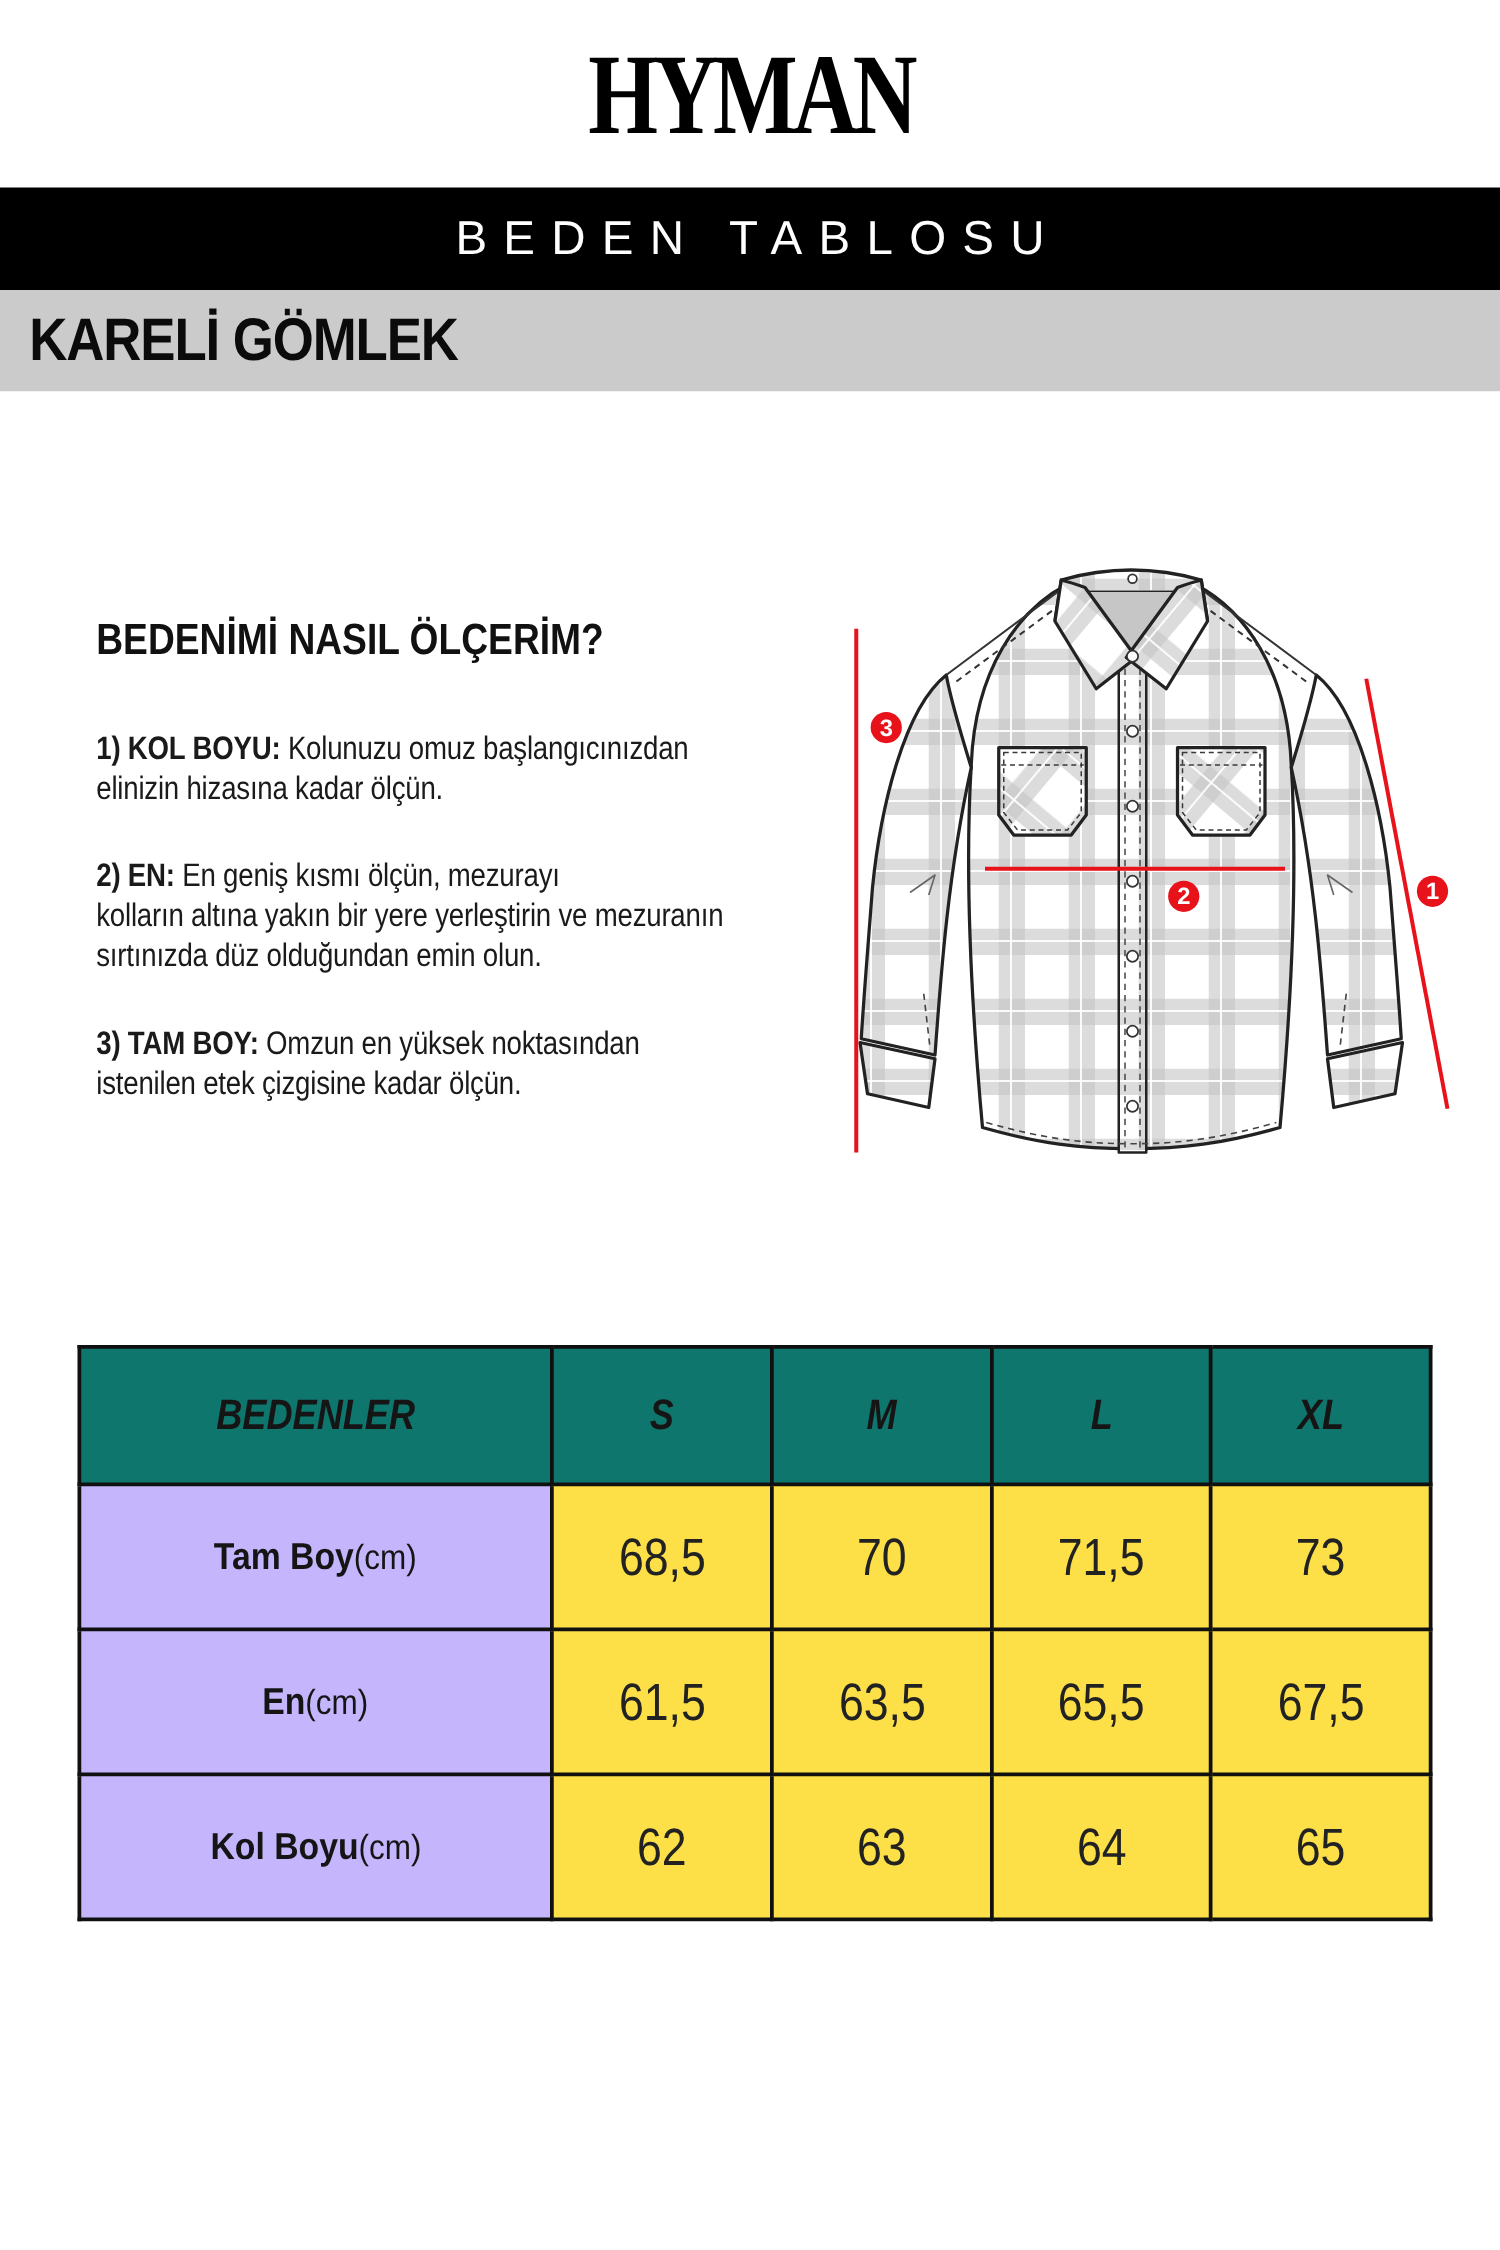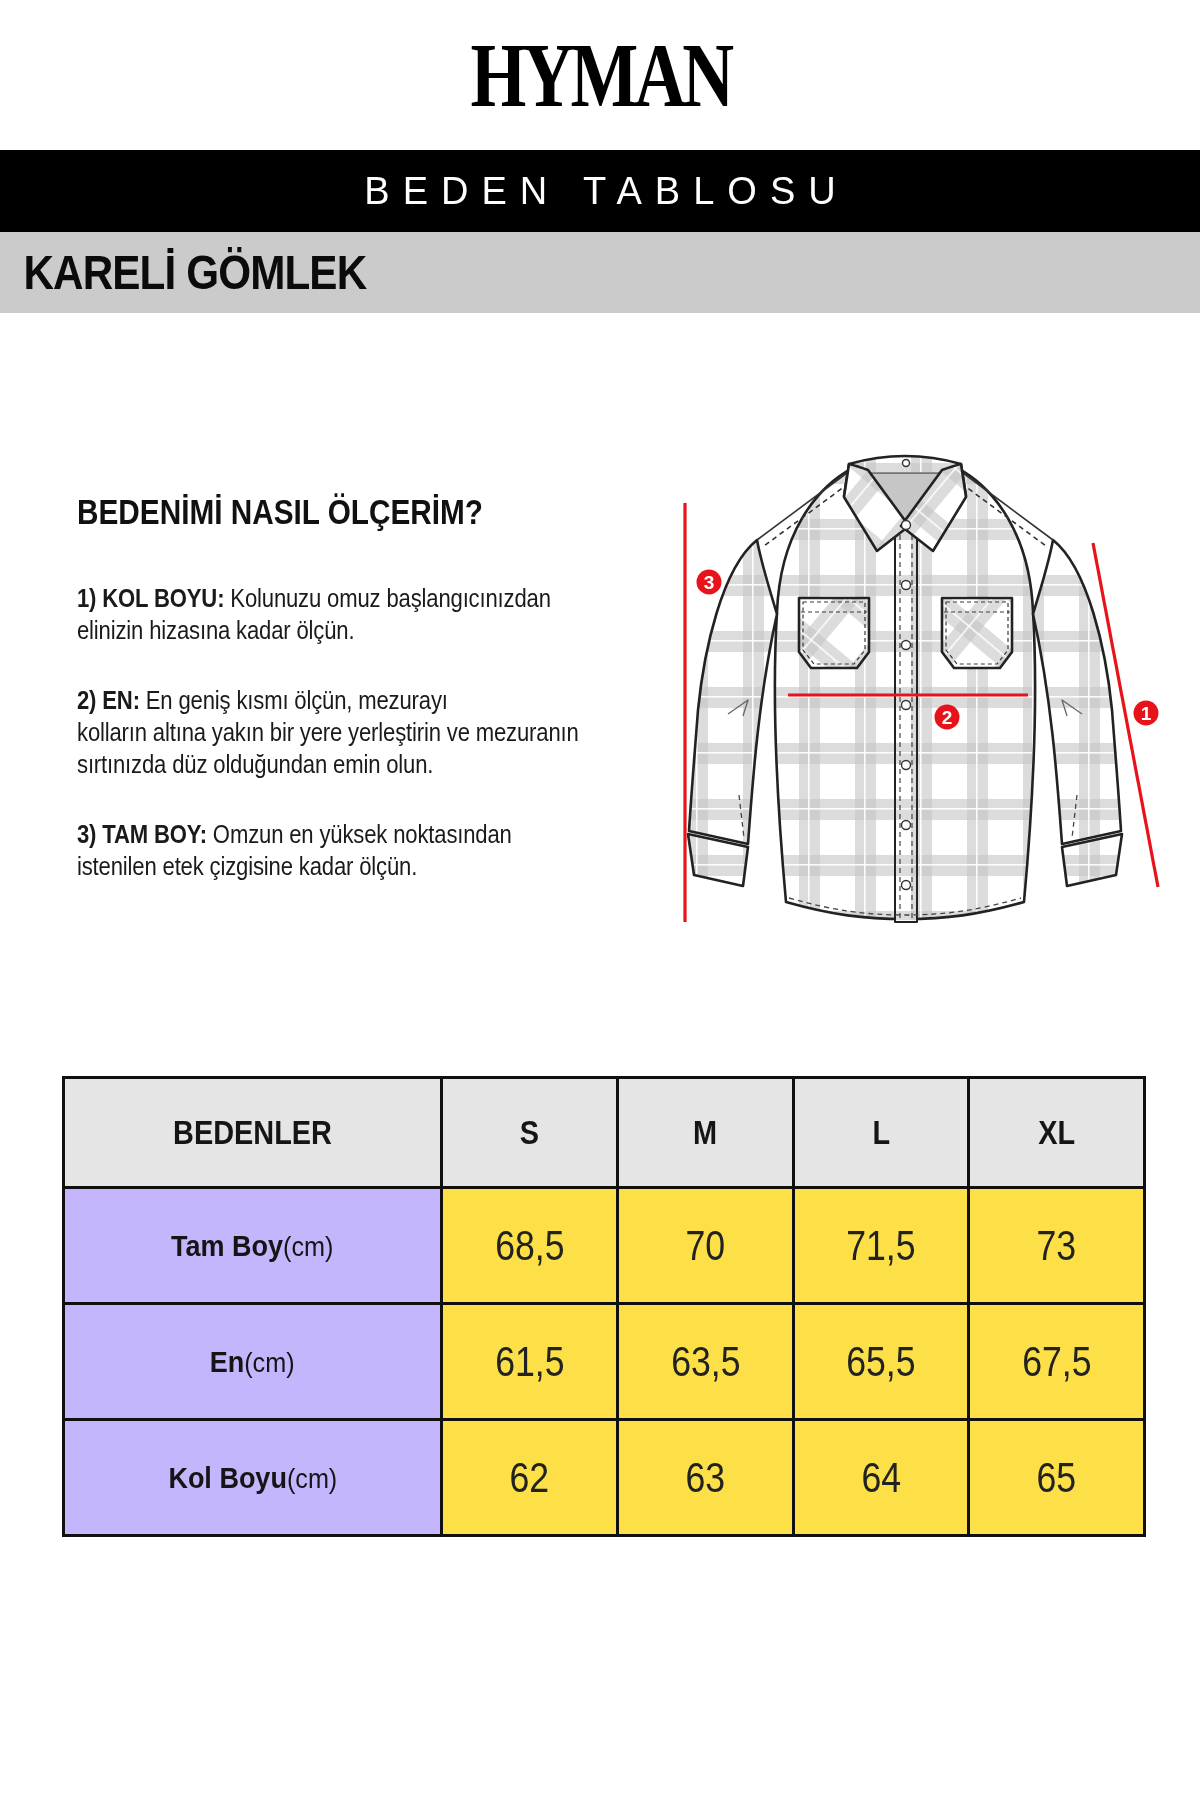--- a/index.html
+++ b/index.html
@@ -34,21 +34,21 @@
   #instr-1{top:556px;} #instr-2{top:658px;} #instr-3{top:792px;}
   
   #diagram{position:absolute;left:580px;top:380px;width:620px;height:560px;}
   
   #size-table{position:absolute;left:62px;top:1076px;width:1081px;
     border-collapse:collapse;table-layout:fixed;}
   #size-table th,#size-table td{border:3px solid #101010;text-align:center;
     vertical-align:middle;padding:0;}
   #size-table tr.hdr{height:110px;}
   #size-table tr.datarow{height:116px;}
-  #size-table th{background:#e5e5e5;}
+  #size-table th{background:#0f766e;font-style:italic;}
   #size-table td.rowlabel{background:#c4b5fd;}
   #size-table td.val{background:#fde047;}
   .hdr-text{display:inline-block;font-size:34px;font-weight:bold;
     transform:scaleX(.85);transform-origin:center center;letter-spacing:0;}
   .rowlabel .lbl{font-size:30px;font-weight:bold;}
   .rowlabel .unit{font-size:28px;font-weight:400;}
   .rowlabel .wrap{display:inline-block;transform:scaleX(.9);transform-origin:center center;}
   .val .num{display:inline-block;font-size:42px;font-weight:400;color:#222;
     transform:scaleX(.85);transform-origin:center center;}
 </style>

